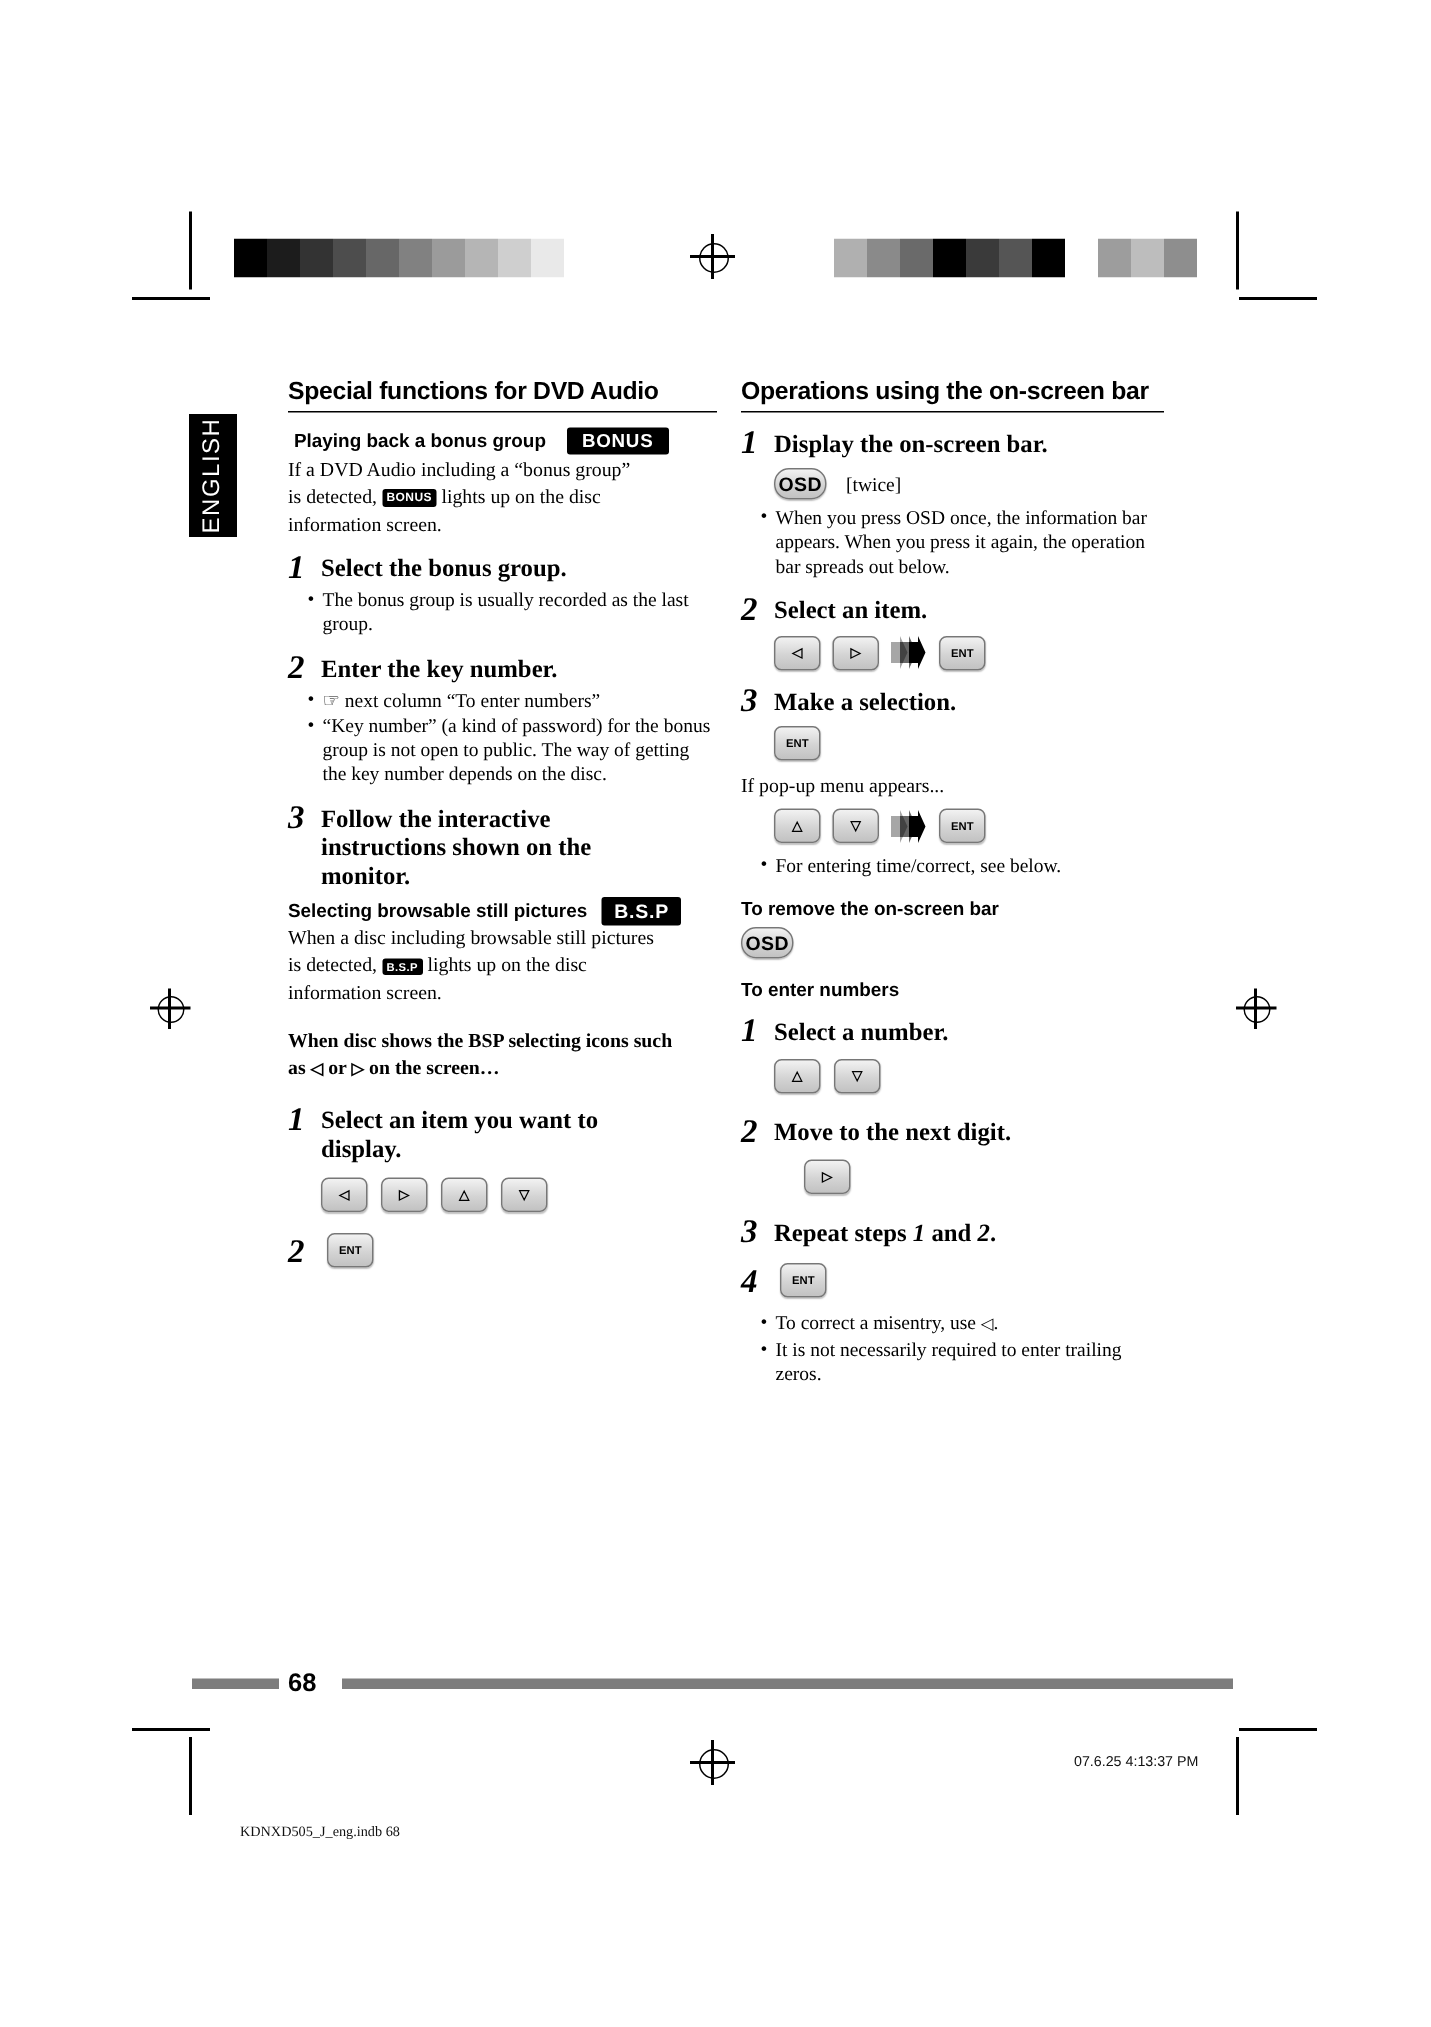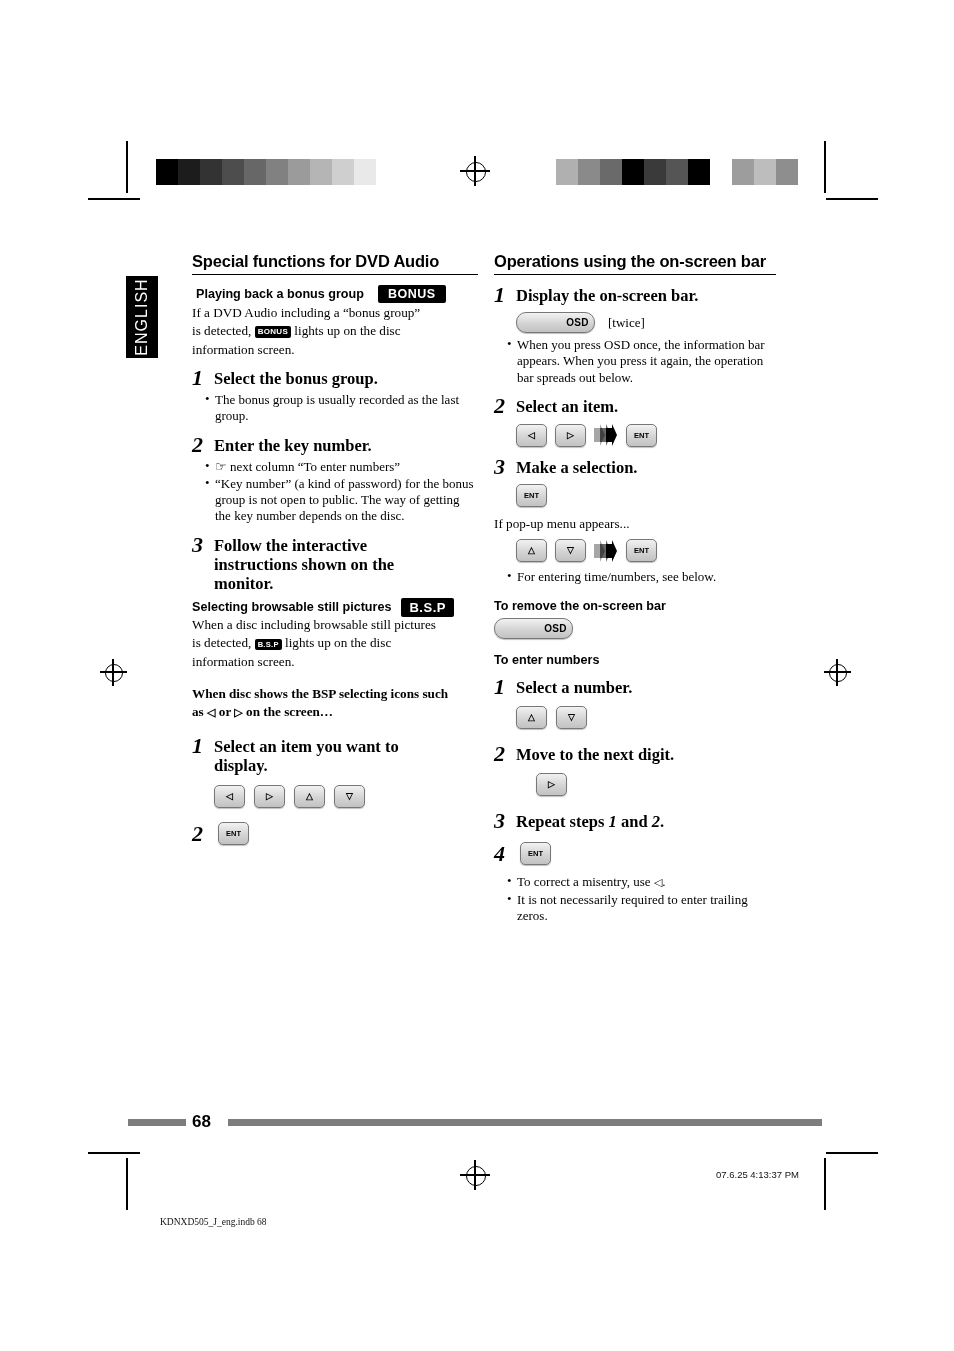--- a/index.html
+++ b/index.html
@@ -54,21 +54,21 @@
   .badge.bsp-sm{font-size:7.5px;padding:1px 3px;letter-spacing:0.3px;}
 
   
   .keys{display:flex;align-items:center;gap:9px;margin:6px 0 0 22px;}
   .key{display:inline-flex;align-items:center;justify-content:center;
     width:29px;height:21px;border:1px solid #777;border-radius:5px;
     background:linear-gradient(180deg,#f2f2f2 0%,#d4d4d4 55%,#c2c2c2 100%);
     font-family:"Liberation Sans",sans-serif;font-size:7.5px;font-weight:bold;color:#000;
     box-shadow:0 1px 1px rgba(0,0,0,.25);}
   .key .g{font-size:9px;line-height:1;}
-  .osd{border-radius:10px;width:33px;height:19px;font-size:10px;letter-spacing:0.3px;padding-left:44px;}
+  .osd{border-radius:10px;width:33px;height:19px;font-size:13px;letter-spacing:0.3px;}
   .twice{font-size:13px;margin-left:4px;}
 
   .arrows{display:inline-flex;align-items:center;}
   .arrows svg{display:block;}
 
   
   .pagenum{position:absolute;left:192px;top:1112px;font-family:"Liberation Sans",sans-serif;
      font-weight:bold;font-size:17px;}
   .footer-rule-l{position:absolute;left:128px;top:1119px;width:58px;height:7px;background:#7d7d7d;}
   .footer-rule-r{position:absolute;left:228px;top:1119px;width:594px;height:7px;background:#7d7d7d;}
@@ -282,21 +282,21 @@
             <polygon points="0,4 6,4 6,0 11,11 6,22 6,18 0,18" fill="#000" opacity="0.35"></polygon>
             <polygon points="6,4 12,4 12,0 17,11 12,22 12,18 6,18" fill="#000" opacity="0.6"></polygon>
             <polygon points="12,4 18,4 18,0 23,11 18,22 18,18 12,18" fill="#000"></polygon>
           </svg>
       </span>
       <span class="key">
           <span>ENT</span>
         </span>
     </div>
     <ul class="b" style="margin-top:7px;margin-left:0;">
-      <li>For entering time/numbers, see below.</li>
+      <li>For entering time/correct, see below.</li>
     </ul>
 
     <h3 class="sub">To remove the on-screen bar</h3>
     <div class="keys" style="margin:5px 0 0 0;">
       <span class="key osd">
           <span>OSD</span>
         </span>
     </div>
 
     <h3 class="sub">To enter numbers</h3>

